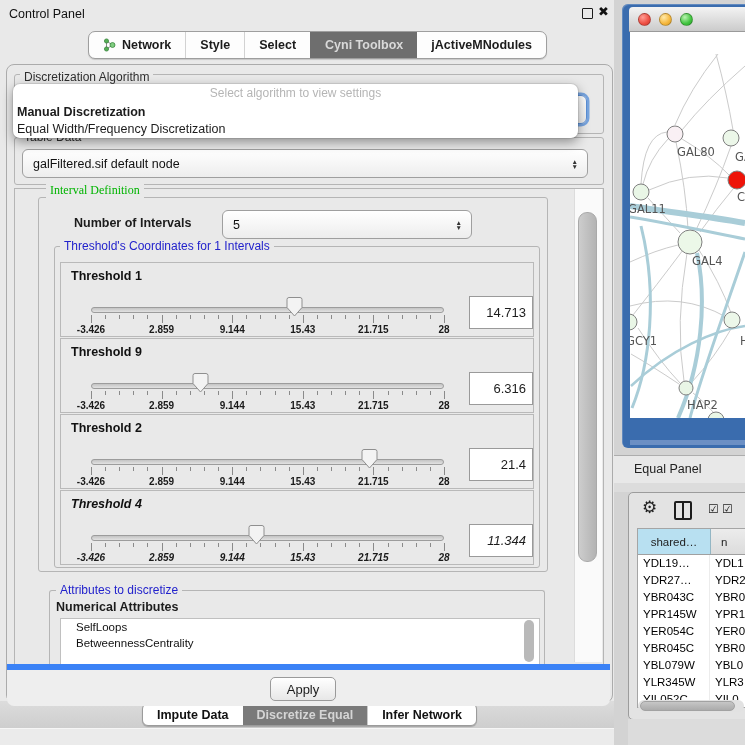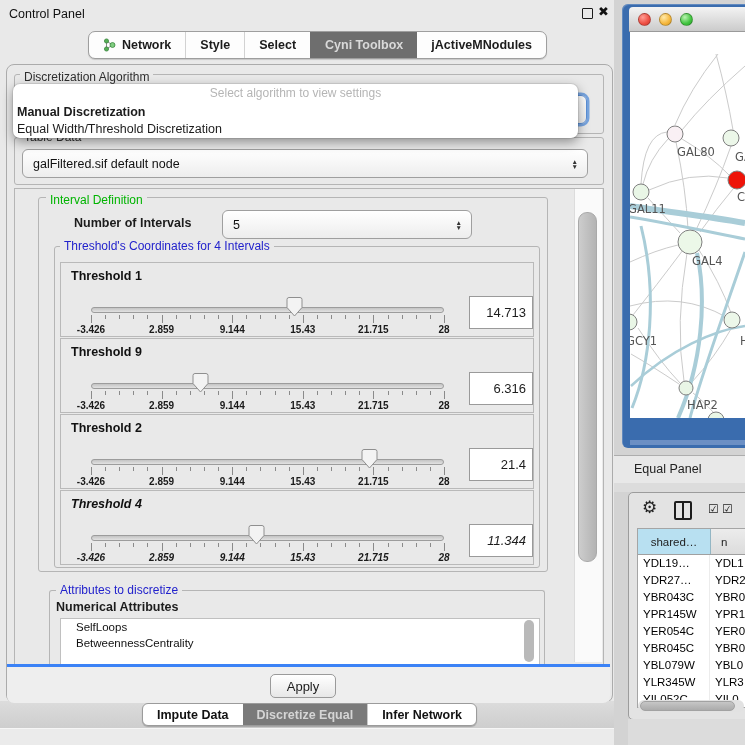--- a/index.html
+++ b/index.html
@@ -66,21 +66,21 @@
   .handle{position:absolute;top:0;width:17px;height:20px;cursor:pointer;}
   .value-box{position:absolute;left:408px;top:33px;width:56px;height:31px;background:#fff;border:1px solid #9a9a9a;
              font-size:13px;line-height:31px;text-align:right;padding-right:6px;}
 
   
   #attr-list{left:60px;top:618px;width:478px;height:46px;background:#fff;border:1px solid #c0c0c0;overflow:hidden;}
   .attr-item{height:16px;line-height:16px;font-size:11.5px;padding-left:15px;color:#111;cursor:pointer;}
   #attr-scroll{left:524px;top:620px;width:10px;height:42px;border-radius:5px;background:#b9b9b9;cursor:pointer;}
 
   
-  #apply-strip{left:7px;top:664px;width:603px;height:36px;background:#eeeeee;border-top:3px solid #3b82f6;
+  #apply-strip{left:7px;top:664px;width:603px;height:36px;background:#eeeeee;border-top:6px solid #3b82f6;
                border-radius:0 0 7px 7px;z-index:6;}
   #apply-btn{position:absolute;left:263px;top:7px;width:64px;height:22px;background:linear-gradient(#ffffff,#e7e7e7);
              border:1px solid #9a9a9a;border-radius:5px;font-size:13px;display:flex;align-items:center;justify-content:center;cursor:pointer;}
   #bottom-strip{left:0;top:701px;width:614px;height:27px;background:linear-gradient(#dcdcdc,#cecece);}
   #bottom-strip2{left:0;top:728px;width:614px;height:17px;background:#ebebeb;border-top:1px solid #f6f6f6;}
   #btabs{position:absolute;left:142px;top:2px;height:21px;display:flex;background:#fff;border:1px solid #9b9b9b;
          border-radius:6px;overflow:hidden;box-shadow:0 1px 1px rgba(0,0,0,.2);}
   .btab{display:flex;align-items:center;padding:0 14px;font-size:12.5px;font-weight:600;color:#111;cursor:pointer;white-space:nowrap;}
   .btab + .btab{border-left:1px solid #c9c9c9;}
   .btab.sel{background:#7a7a7a;color:#d5d5d5;border-left:none;}
@@ -169,51 +169,51 @@
     <div class="combo focused" style="left:22px;top:95px;width:563px;height:27px;">
       <span class="stepper">
           <span>▲</span>
           <span>▼</span>
         </span>
     </div>
 
     <div id="algo-popup" class="abs">
       <div id="algo-placeholder">Select algorithm to view settings</div>
       <div id="popup-opt-0" class="popup-opt">Manual Discretization</div>
-      <div id="popup-opt-1" class="popup-opt">Equal Width/Threshold Discretization</div>
+      <div id="popup-opt-1" class="popup-opt">Equal Width/Frequency Discretization</div>
     </div>
 
     <div class="groupbox" style="left:14px;top:137px;width:588px;height:46px;"></div>
     <div class="group-label g-dark" style="left:20px;top:130px;">Table Data</div>
     <div class="combo" style="left:22px;top:149px;width:564px;height:27px;">
       <span class="cv">galFiltered.sif default node</span>
       <span class="stepper">
           <span>▲</span>
           <span>▼</span>
         </span>
     </div>
 
     <div id="scrollbox" class="abs"></div>
     <div id="vscroll-track" class="abs"></div>
     <div id="vscroll-thumb" class="abs"></div>
 
     <div class="groupbox" style="left:38px;top:197px;width:508px;height:373px;"></div>
-    <div class="group-label g-green" style="left:46px;top:193px;">Interval Definition</div>
+    <div class="group-label g-green" style="left:46px;top:183px;font-family:Liberation Serif, serif;">Interval Definition</div>
 
     <div class="abs" style="left:74px;top:216px;font-size:12.5px;font-weight:bold;">Number of Intervals</div>
     <div class="combo" style="left:222px;top:210px;width:248px;height:27px;">
       <span class="cv">5</span>
       <span class="stepper">
           <span>▲</span>
           <span>▼</span>
         </span>
     </div>
 
     <div class="groupbox" style="left:54px;top:246px;width:484px;height:320px;"></div>
-    <div class="group-label g-blue" style="left:60px;top:239px;">Threshold's Coordinates for 4 Intervals</div>
+    <div class="group-label g-blue" style="left:60px;top:239px;">Threshold's Coordinates for 1 Intervals</div>
 
     <div class="thresh-row" style="top:262px;">
       <div class="tr-label">Threshold 1</div>
       <div class="slider">
         <div class="track"></div>
         <svg class="handle" viewBox="0 0 17 20" style="left: calc(57.7% - 8.5px);">
           <path d="M3,0.5 h11 a2,2 0 0 1 2,2 v8 L8.5,19 1,10.5 v-8 a2,2 0 0 1 2,-2 z" fill="#f3f3f3" stroke="#8f8f8f" stroke-width="1"></path>
         </svg>
       <span class="tk mj" style="left: 0%;"></span>
           <span class="tk" style="left: 4%;"></span>

